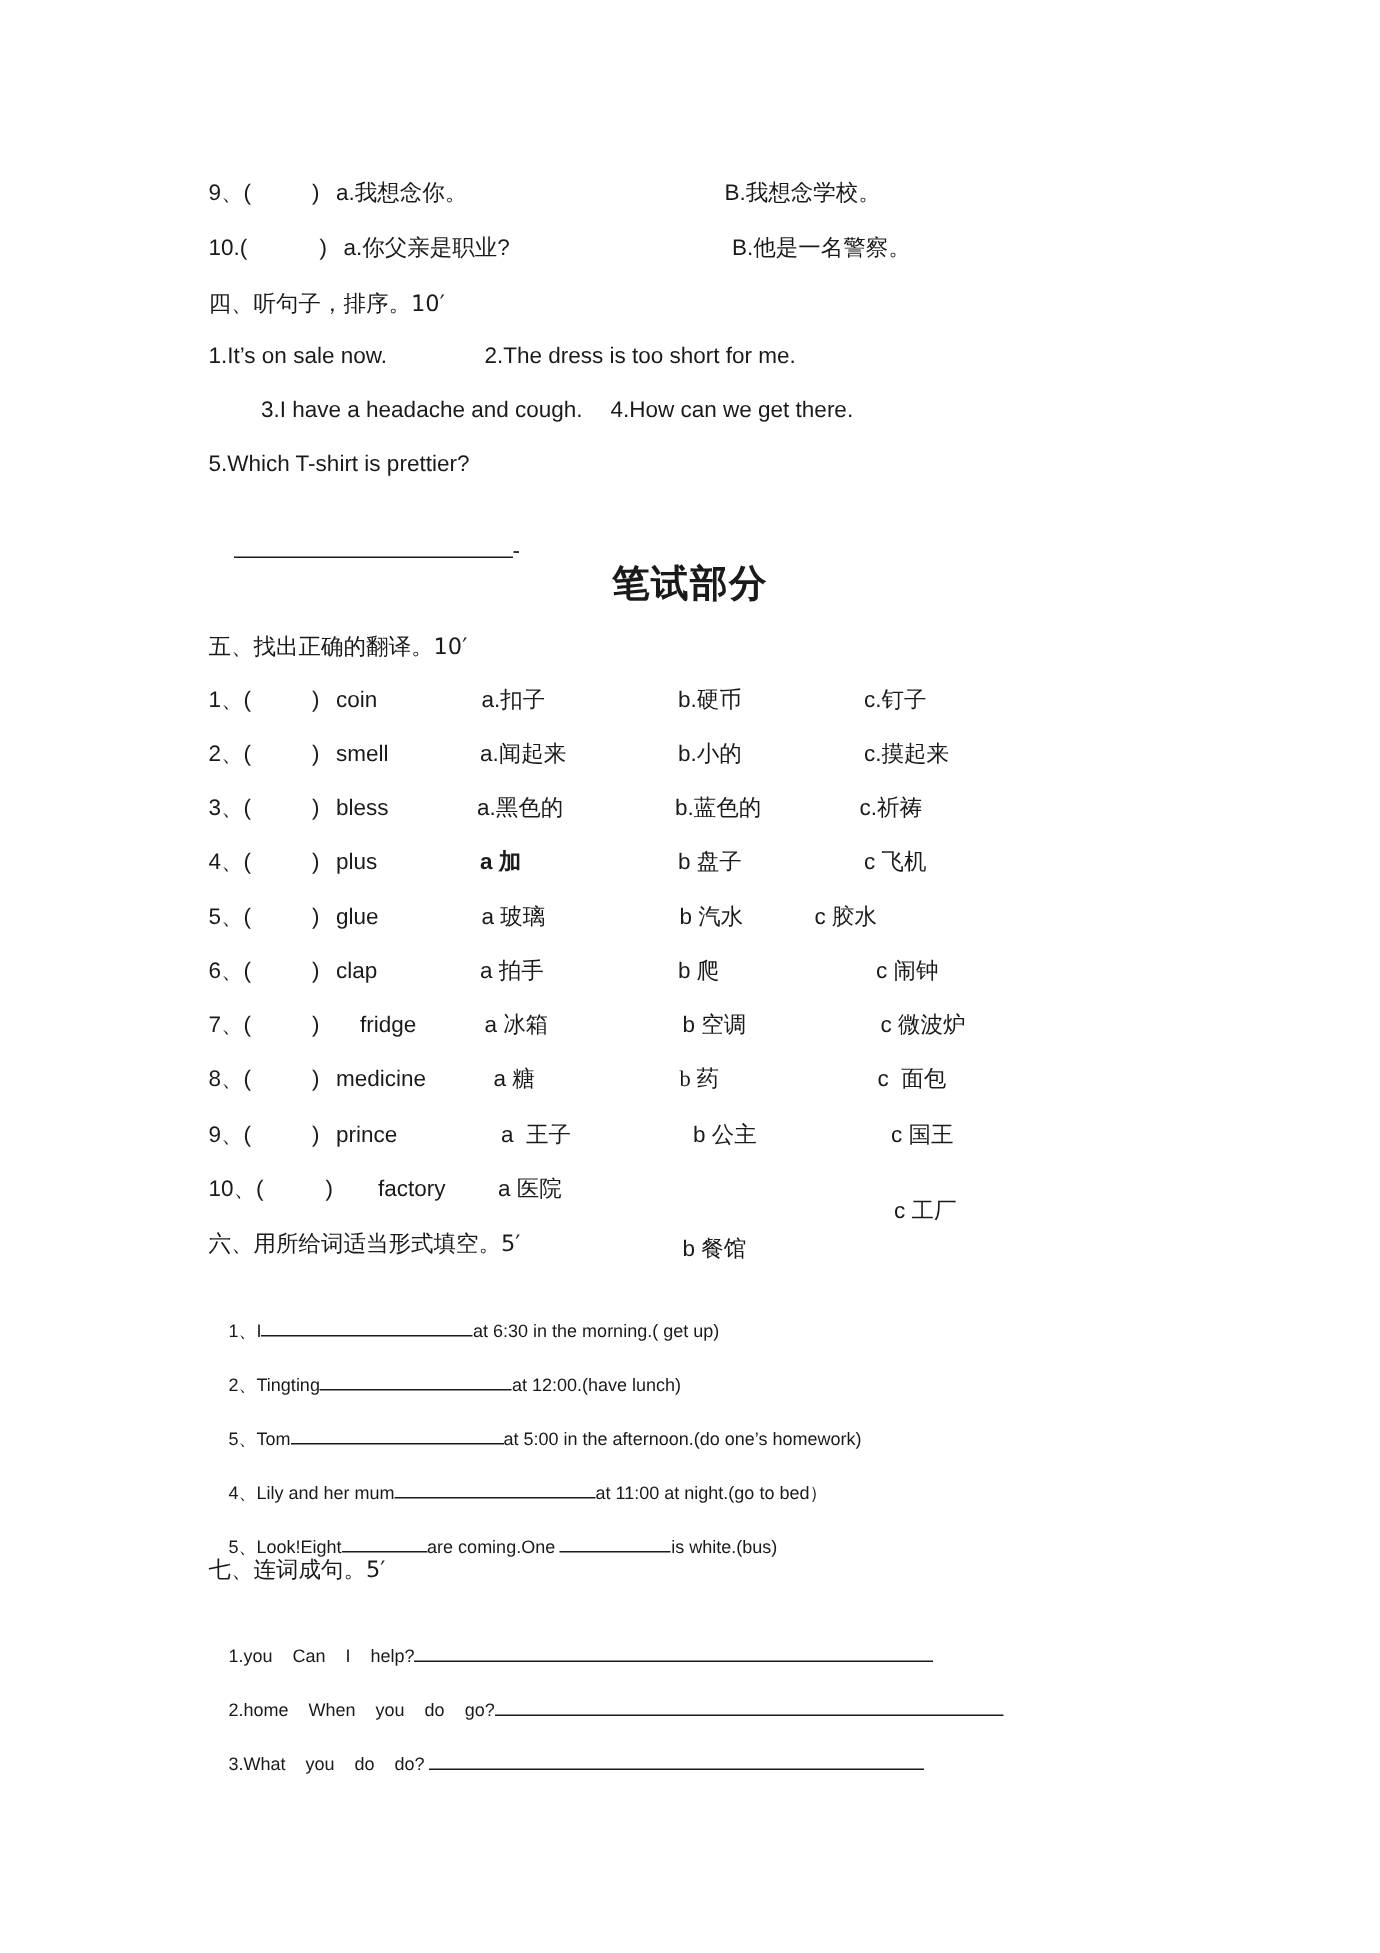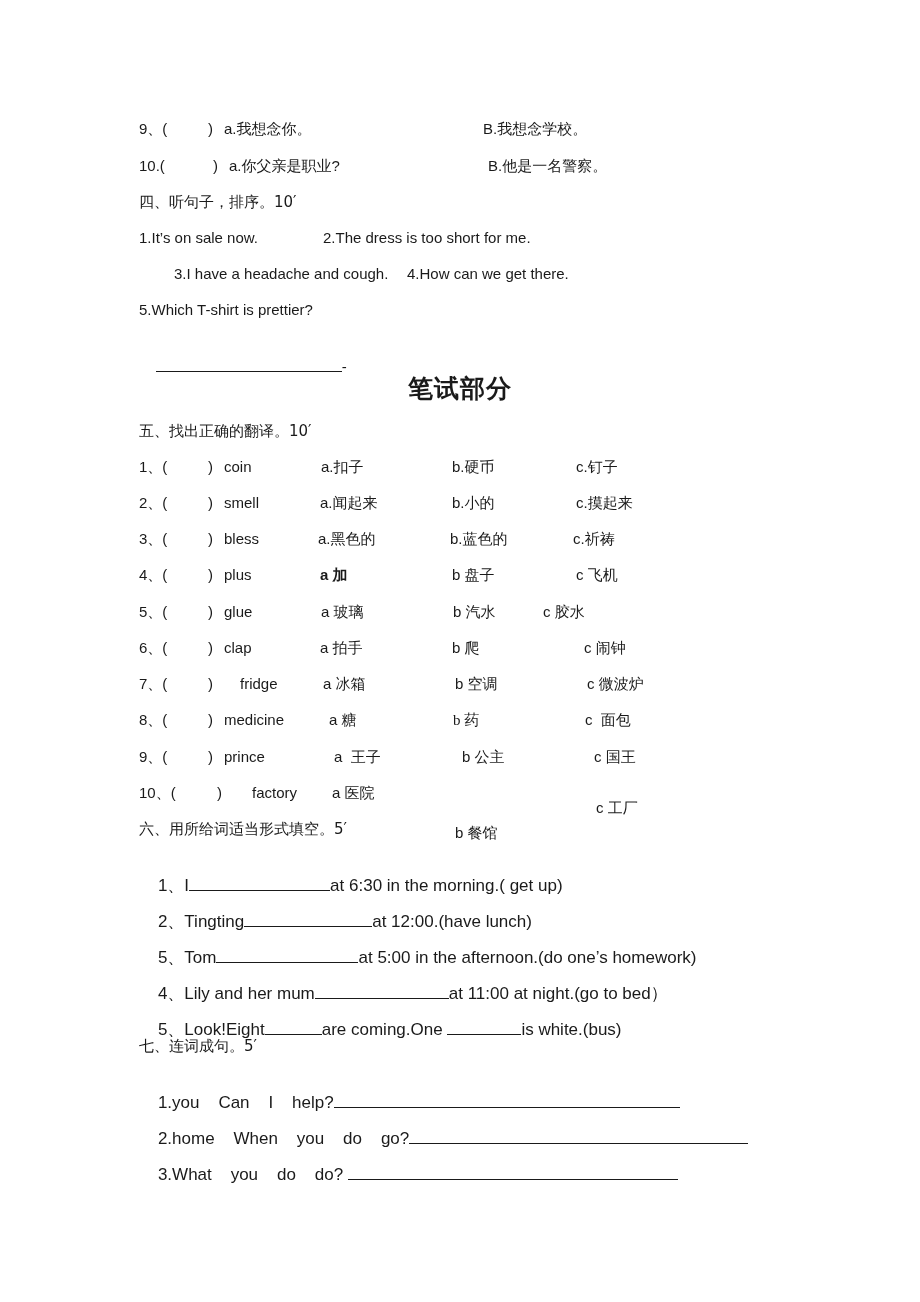--- a/index.html
+++ b/index.html
@@ -1,19 +1,19 @@
 <!DOCTYPE html>
 <html><head>
 <meta charset="utf-8">
 <style>
   html, body { margin: 0; padding: 0; background: #ffffff; }
   body { width: 920px; height: 1302px; position: relative; overflow: hidden;
          font-family: "Liberation Sans", "DejaVu Sans", sans-serif; color: #1a1a1a; }
   .page { position: absolute; left: 0; top: 0; width: 920px; height: 1302px; background: #fff; }
-  .line { position: absolute; left: 139px; font-size: 17px; line-height: 20px; white-space: pre; }
+  .line { position: absolute; left: 139px; font-size: 12px; line-height: 20px; white-space: pre; }
   .cell { position: absolute; font-size: 15px; line-height: 20px; white-space: pre; }
   .heading { position: absolute; left: 0; width: 920px; text-align: center; top: 372px;
              font-size: 25px; font-weight: bold; letter-spacing: 1px; font-family: "DejaVu Sans", sans-serif; }
   .blank { display: inline-block; border-bottom: 1px solid #1a1a1a; height: 15px; vertical-align: baseline; }
   .section { font-family: "DejaVu Sans", sans-serif; font-size: 15px; }
 </style>
 </head>
 <body>
 
 <div class="page">

